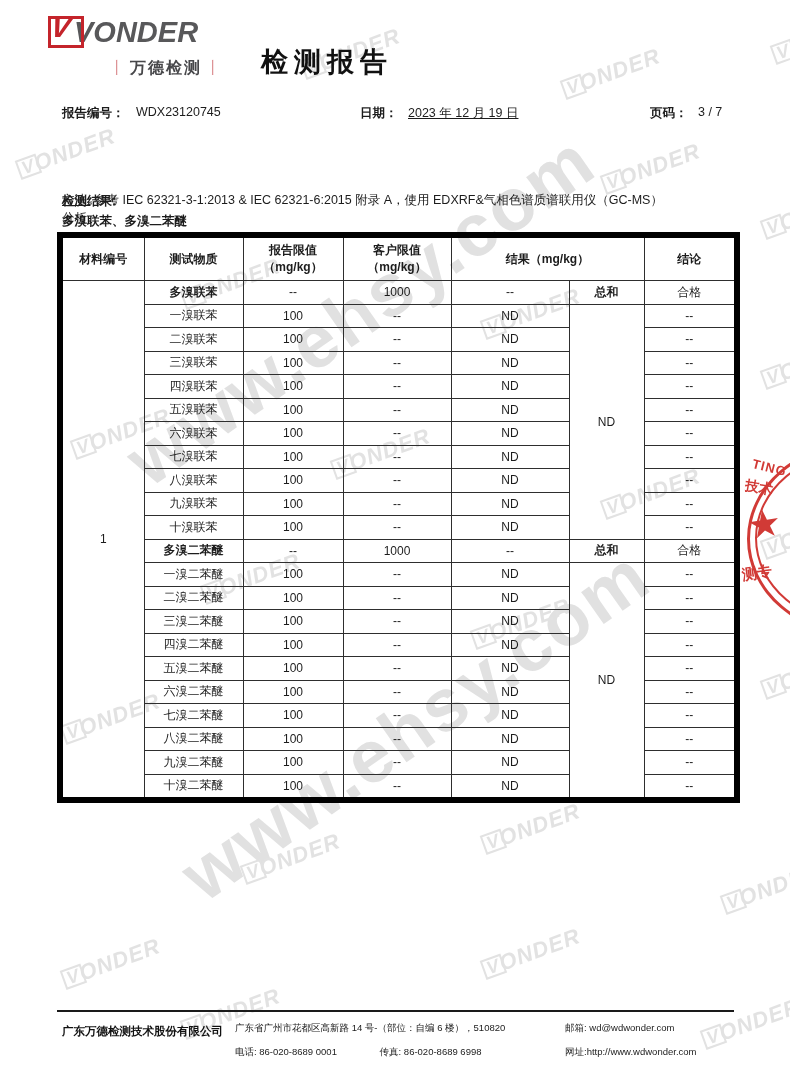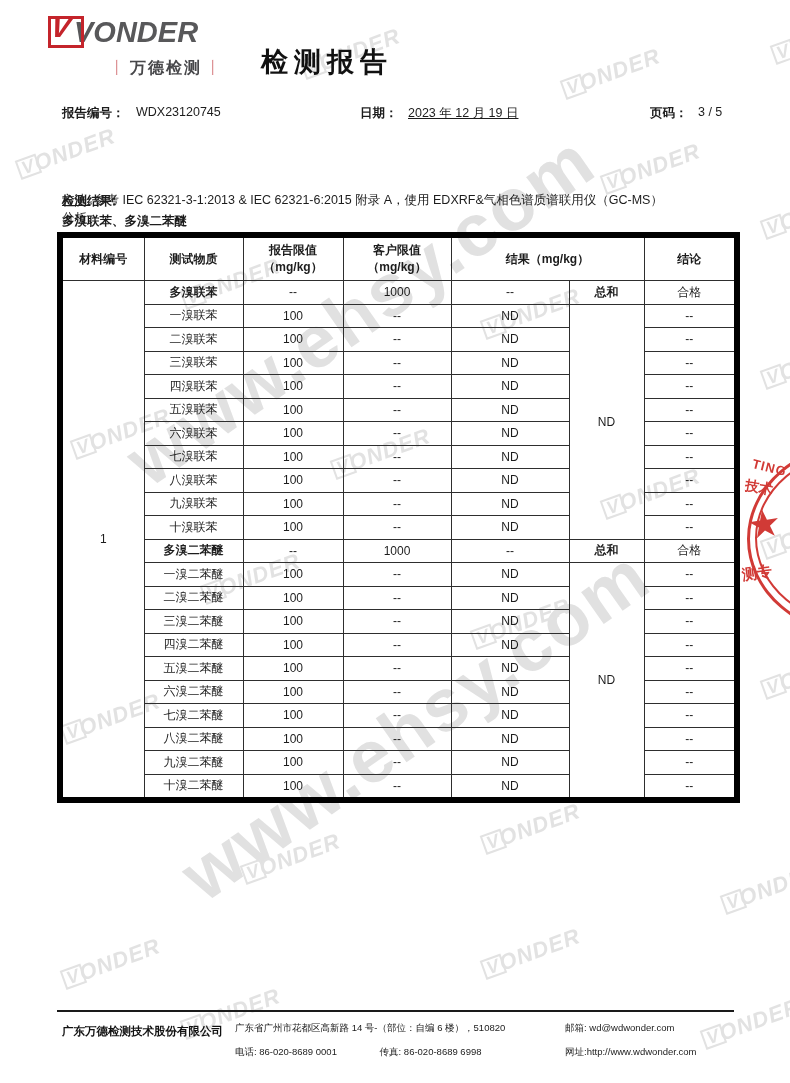--- a/index.html
+++ b/index.html
@@ -179,21 +179,21 @@
       <div class="logo-sub"><span class="bar">丨</span><span>万德检测</span><span class="bar">丨</span></div>
     </div>
     <div class="doc-title">检测报告</div>
 
     <div class="info-row">
       <span class="pos-a" style="left:62px;"><b>报告编号：</b></span>
       <span class="pos-a" style="left:136px;">WDX23120745</span>
       <span class="pos-a" style="left:360px;"><b>日期：</b></span>
       <span class="pos-a" style="left:408px;text-decoration:underline;">2023 年 12 月 19 日</span>
       <span class="pos-a" style="left:650px;"><b>页码：</b></span>
-      <span class="pos-a" style="left:698px;">3 / 5</span>
+      <span class="pos-a" style="left:698px;">3 / 7</span>
     </div>
 
     <div class="sec bold" style="top:149px;">检测结果:</div>
     <div class="sec bold" style="top:169px;">多溴联苯、多溴二苯醚</div>
     <div class="sec" style="top:191px;width:676px;">
       <span class="ul">方法:</span>
       <span>参考 IEC 62321-3-1:2013 &amp; IEC 62321-6:2015 附录 A，使用 EDXRF&amp;气相色谱质谱联用仪（GC-MS）</span><br>
       <span>分析。</span>
     </div>
 

